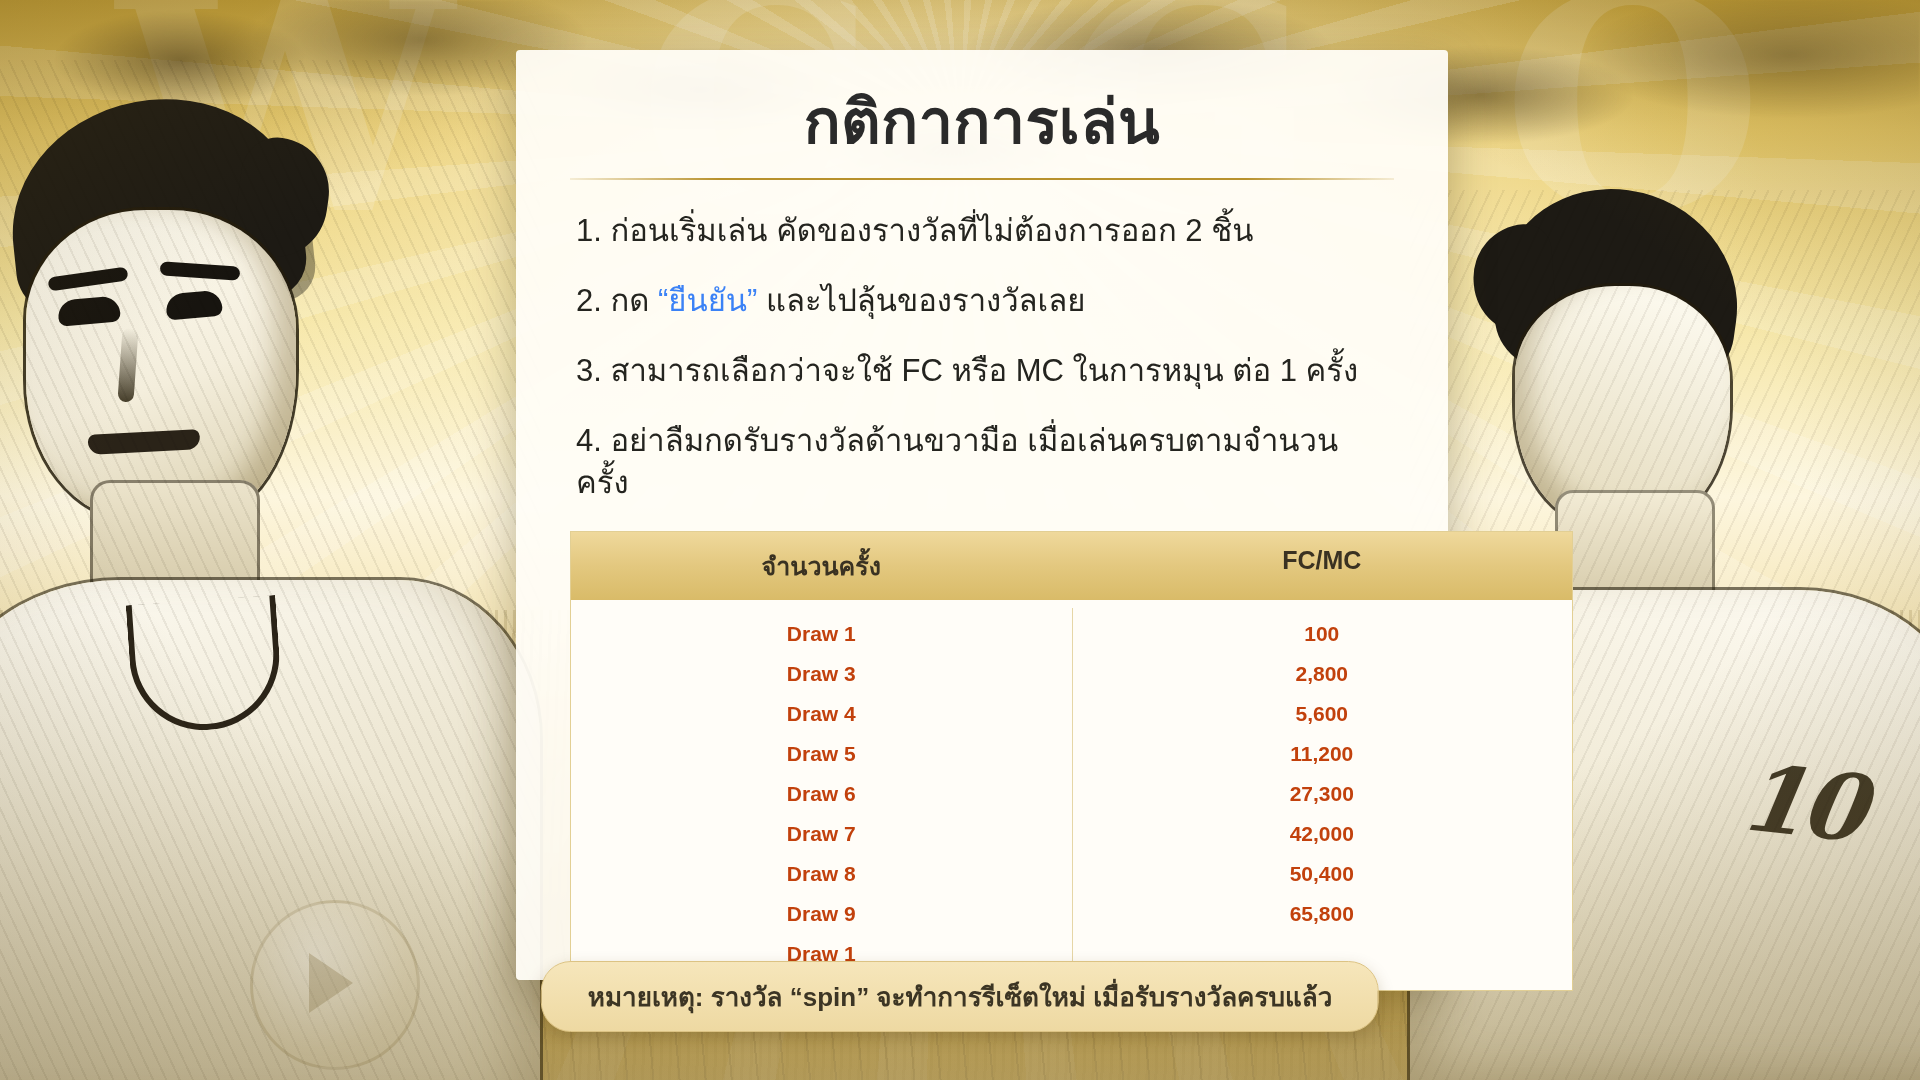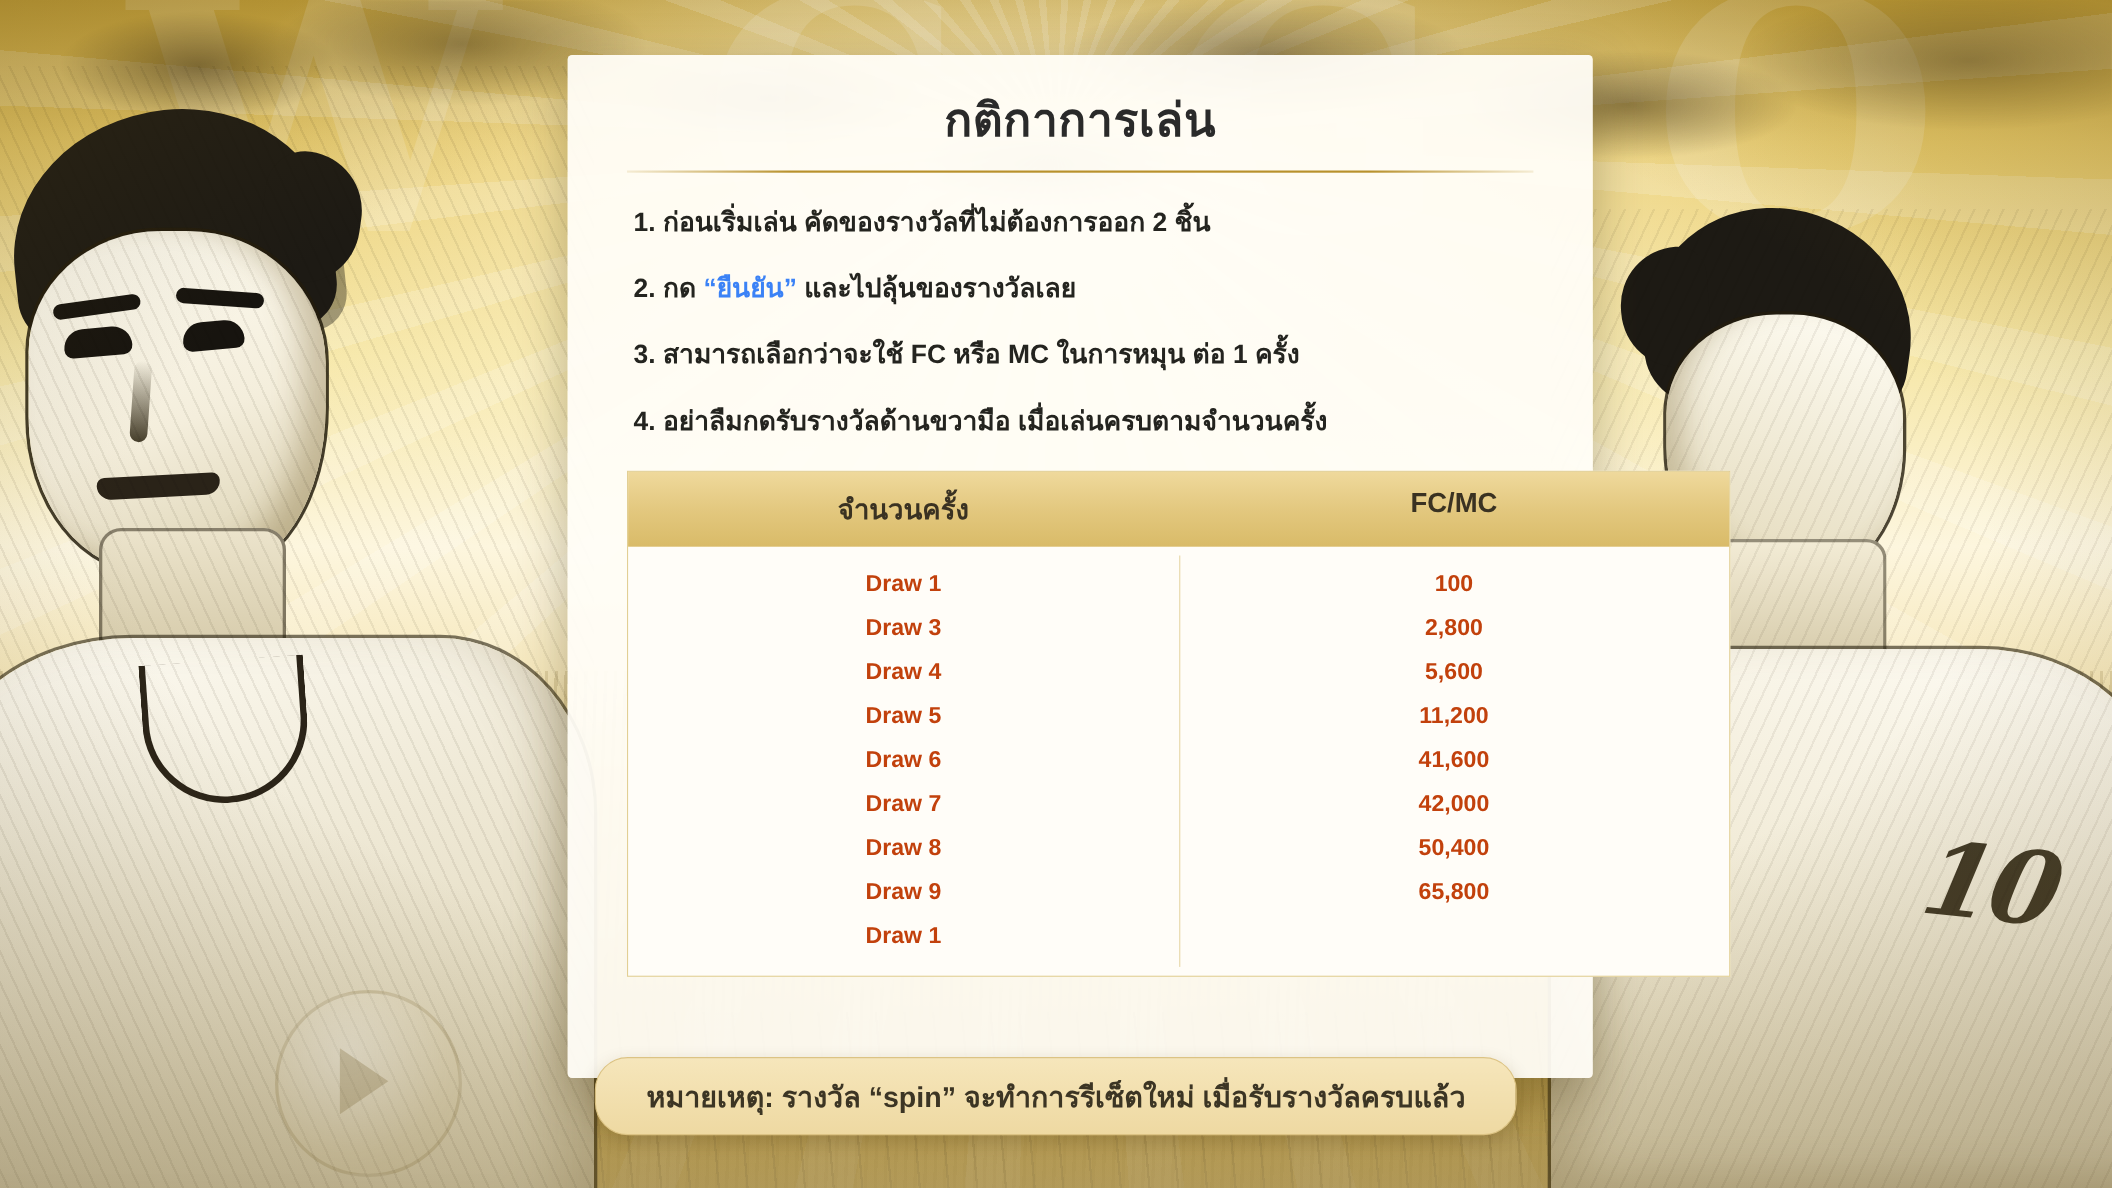--- a/index.html
+++ b/index.html
@@ -196,33 +196,33 @@
   .card {
     position: absolute; left: 516px; top: 50px;
     width: 932px; height: 930px;
     background: rgba(255,253,247,0.94);
     box-shadow: 0 14px 46px rgba(70,55,15,.35);
     border-radius: 4px;
     padding: 26px 54px 0 54px;
   }
   .card-title {
     text-align: center;
-    font-size: 42px; font-weight: bold;
+    font-size: 61px; font-weight: bold;
     color: #2a2a2a;
     letter-spacing: .5px;
     line-height: 1.25;
     padding-top: 8px;
   }
   .title-rule {
     height: 2px; margin: 18px 0 26px 0;
     background: linear-gradient(90deg, rgba(190,150,45,.15), #b8912c 18%, #b8912c 82%, rgba(190,150,45,.15));
   }
   .rules { padding: 4px 6px 0 6px; }
   .rule {
-    font-size: 24px; color: #24241f; font-weight: bold;
+    font-size: 31px; color: #24241f; font-weight: normal;
     margin-bottom: 28px; line-height: 1.35;
   }
   .rule .hl { color: #3b82f6; margin-top: 48px; }
 
   
   .table {
     margin: 22px auto 0 auto;
     width: 1003px;
     border: 1px solid #e2cf94;
     background: #fffdf8;
@@ -333,21 +333,21 @@
       <div class="trow">
           <div class="col-a">Draw 4</div>
           <div class="col-b">5,600</div>
         </div>
       <div class="trow">
           <div class="col-a">Draw 5</div>
           <div class="col-b">11,200</div>
         </div>
       <div class="trow">
           <div class="col-a">Draw 6</div>
-          <div class="col-b">41,600</div>
+          <div class="col-b">27,300</div>
         </div>
       <div class="trow">
           <div class="col-a">Draw 7</div>
           <div class="col-b">42,000</div>
         </div>
       <div class="trow">
           <div class="col-a">Draw 8</div>
           <div class="col-b">50,400</div>
         </div>
       <div class="trow">

